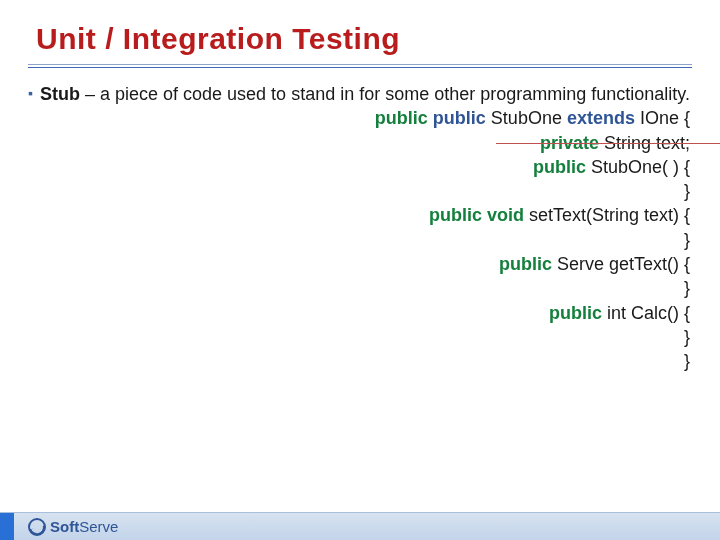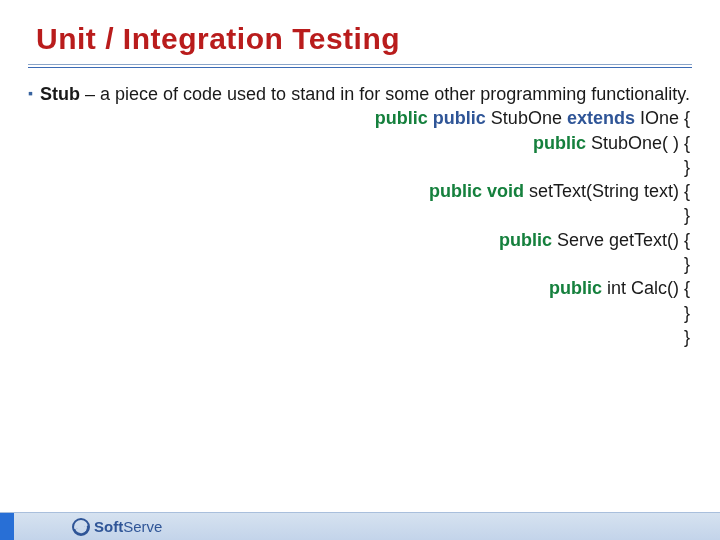--- a/index.html
+++ b/index.html
@@ -59,21 +59,20 @@
     top: 52%;
   }
   .footer {
     position: absolute;
     left: 0; right: 0; bottom: 0;
     height: 28px;
     background: linear-gradient(#d6e2f0, #c3d4ea);
     border-top: 1px solid #a9bfdc;
     display: flex;
     align-items: center;
-    gap: 44px;
   }
   .footer-left {
     width: 14px; height: 100%;
     background: #286fd6;
   }
   .logo {
     display: flex;
     align-items: center;
     padding-left: 14px;
     gap: 4px;
@@ -113,20 +112,24 @@
 
 <div class="content">
   <div class="bullet-row">
     <div class="bullet">▪</div>
     <div class="def-text">
       <span class="bold">Stub</span><span> – a piece of code used to stand in for some other programming functionality.</span>
 
       <div class="code-block">
         <div><span class="kwn">public</span> <span class="kw">public</span><span> StubOne </span><span class="kw">extends</span><span> IOne {</span></div>
 
+        <div class="ind1 strike-wrap">
+          <span class="kwn">private</span><span> String text;</span>
+          <div class="strike-line" style="left:-20px; right:-40px;"></div>
+        </div>
 
         <div class="ind1"><span class="kwn">public</span><span> StubOne( ) {</span></div>
         <div class="ind1"><span>}</span></div>
         <div class="ind1"><span class="kwn">public</span> <span class="kwn">void</span><span> setText(String text) {</span></div>
         <div class="ind1"><span>}</span></div>
         <div class="ind1"><span class="kwn">public</span><span> Serve getText() {</span></div>
         <div class="ind1"><span>}</span></div>
         <div class="ind1"><span class="kwn">public</span><span> int Calc() {</span></div>
         <div class="ind1"><span>}</span></div>
         <div><span>}</span></div>

